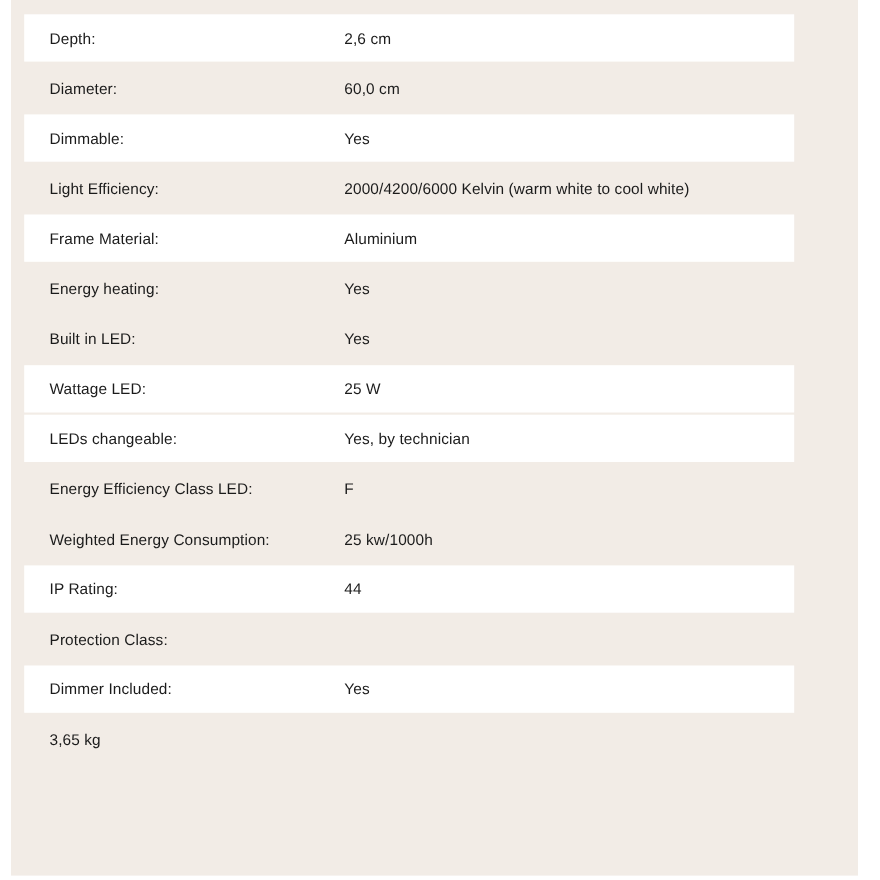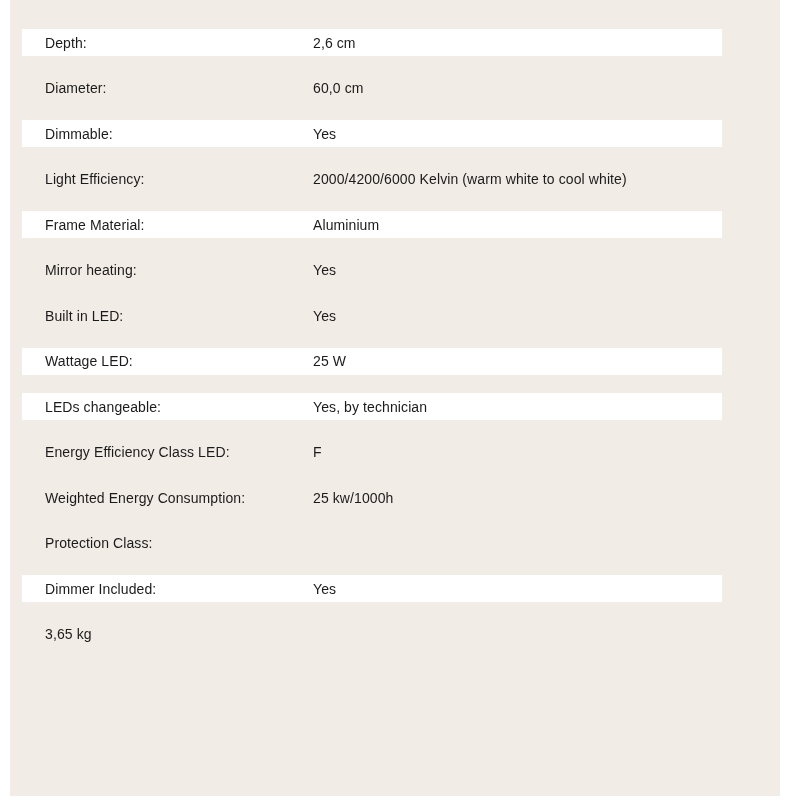--- a/index.html
+++ b/index.html
@@ -23,27 +23,26 @@
   .spec-table {
     position: absolute;
     left: 12px;
     top: 13px;
     width: 700px;
     display: flex;
     flex-direction: column;
     gap: 2.5px;
   }
   .spec-row {
-    height: 27px;
+    height: 43px;
     display: grid;
     grid-template-columns: 268px 1fr;
     align-items: center;
     padding-left: 23px;
     box-sizing: border-box;
-    margin-top: 16px;
   }
   .spec-row.white {
     background: var(--row-white, #ffffff);
   }
   .spec-label, .spec-value {
     font-size: 14px;
     line-height: 1;
     color: var(--text-color, #1b1b1b);
     letter-spacing: 0.1px;
     white-space: nowrap;
@@ -68,21 +67,21 @@
       </div>
       <div class="spec-row cream">
         <span class="spec-label">Light Efficiency:</span>
         <span class="spec-value">2000/4200/6000 Kelvin (warm white to cool white)</span>
       </div>
       <div class="spec-row white">
         <span class="spec-label">Frame Material:</span>
         <span class="spec-value">Aluminium</span>
       </div>
       <div class="spec-row cream">
-        <span class="spec-label">Mirror heating:</span>
+        <span class="spec-label">Energy heating:</span>
         <span class="spec-value">Yes</span>
       </div>
       <div class="spec-row cream">
         <span class="spec-label">Built in LED:</span>
         <span class="spec-value">Yes</span>
       </div>
       <div class="spec-row white">
         <span class="spec-label">Wattage LED:</span>
         <span class="spec-value">25 W</span>
       </div>
@@ -91,20 +90,24 @@
         <span class="spec-value">Yes, by technician</span>
       </div>
       <div class="spec-row cream">
         <span class="spec-label">Energy Efficiency Class LED:</span>
         <span class="spec-value">F</span>
       </div>
       <div class="spec-row cream">
         <span class="spec-label">Weighted Energy Consumption:</span>
         <span class="spec-value">25 kw/1000h</span>
       </div>
+      <div class="spec-row white">
+        <span class="spec-label">IP Rating:</span>
+        <span class="spec-value">44</span>
+      </div>
       <div class="spec-row cream">
         <span class="spec-label">Protection Class:</span>
       </div>
       <div class="spec-row white">
         <span class="spec-label">Dimmer Included:</span>
         <span class="spec-value">Yes</span>
       </div>
       <div class="spec-row cream">
         <span class="spec-value">3,65 kg</span>
       </div>

